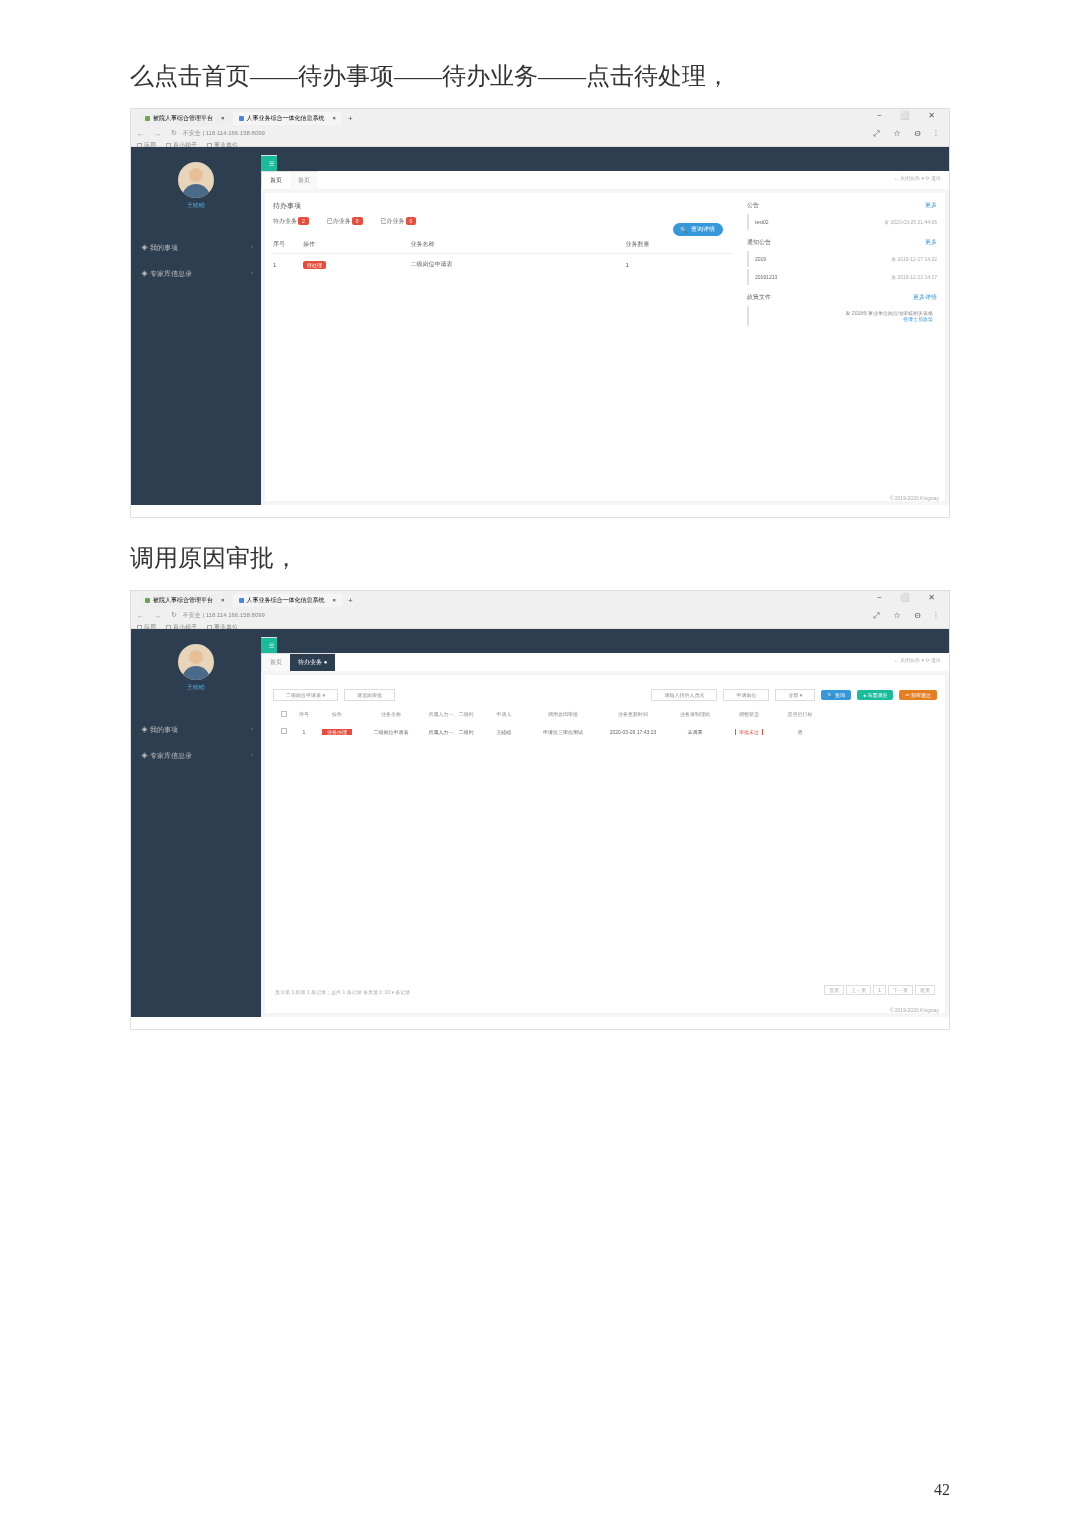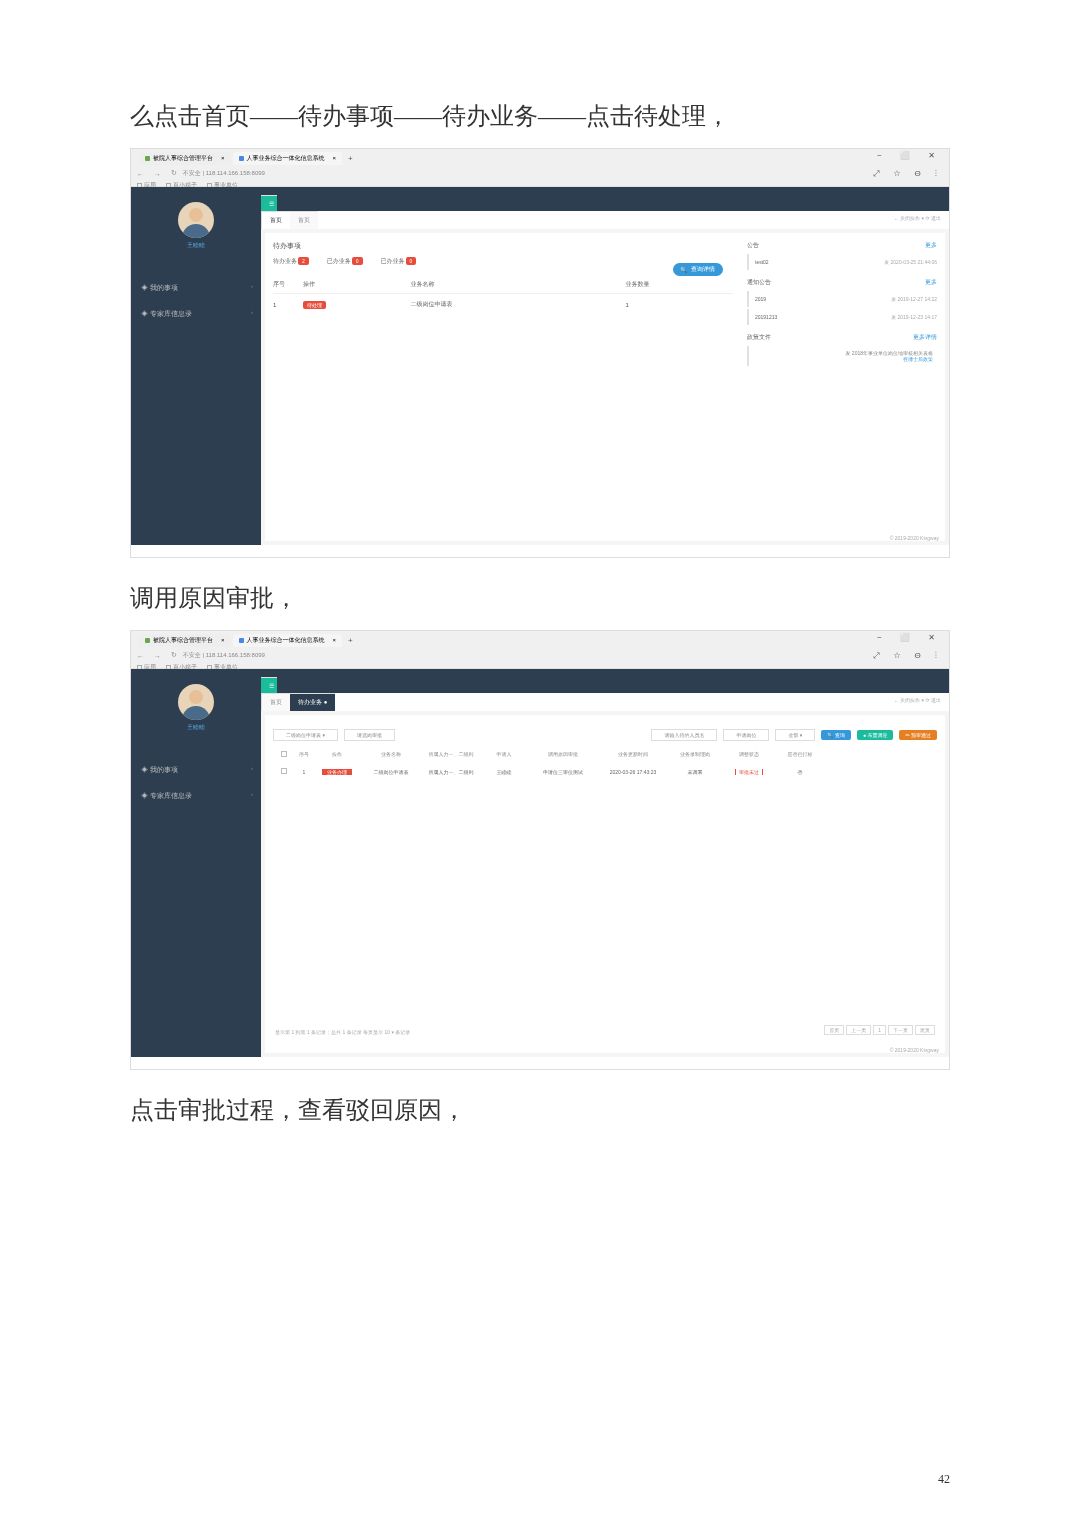--- a/index.html
+++ b/index.html
@@ -8,21 +8,21 @@
       box-sizing: border-box;
     }
     body {
       background: #ffffff;
       font-family: "SimSun", serif;
       width: 1080px;
       height: 1527px;
       position: relative;
     }
     .page {
-      padding: 100px 130px 60px 130px;
+      padding: 60px 130px 60px 130px;
     }
     .instruction {
       font-size: 24px;
       color: #333;
       margin-bottom: 16px;
       font-family: "SimSun", serif;
     }
     .instruction.below {
       margin-top: 24px;
       margin-bottom: 16px;
@@ -458,23 +458,23 @@
     }
     .pager-info {
       position: absolute;
       bottom: 18px;
       left: 10px;
       font-size: 5px;
       color: #aaa;
     }
     .page-number {
       position: absolute;
-      bottom: 40px;
+      bottom: 28px;
       right: 130px;
-      font-size: 12px;
+      font-size: 16px;
       color: #333;
     }
     .chk {
       width: 6px;
       height: 6px;
       border: 0.5px solid #bbb;
       display: inline-block;
     }
   </style>
 </head>
@@ -722,16 +722,15 @@
             <span class="pg-btn">1</span>
             <span class="pg-btn">下一页</span>
             <span class="pg-btn">尾页</span>
           </div>
         </div>
         <div class="footer">© 2019-2020 Kingway</div>
       </div>
     </div>
   </div>
 
-  <div class="instruction below">点击审批过程，查看驳回原因，</div>
 </div>
 
 <div class="page-number">42</div>
 
 </body></html>

